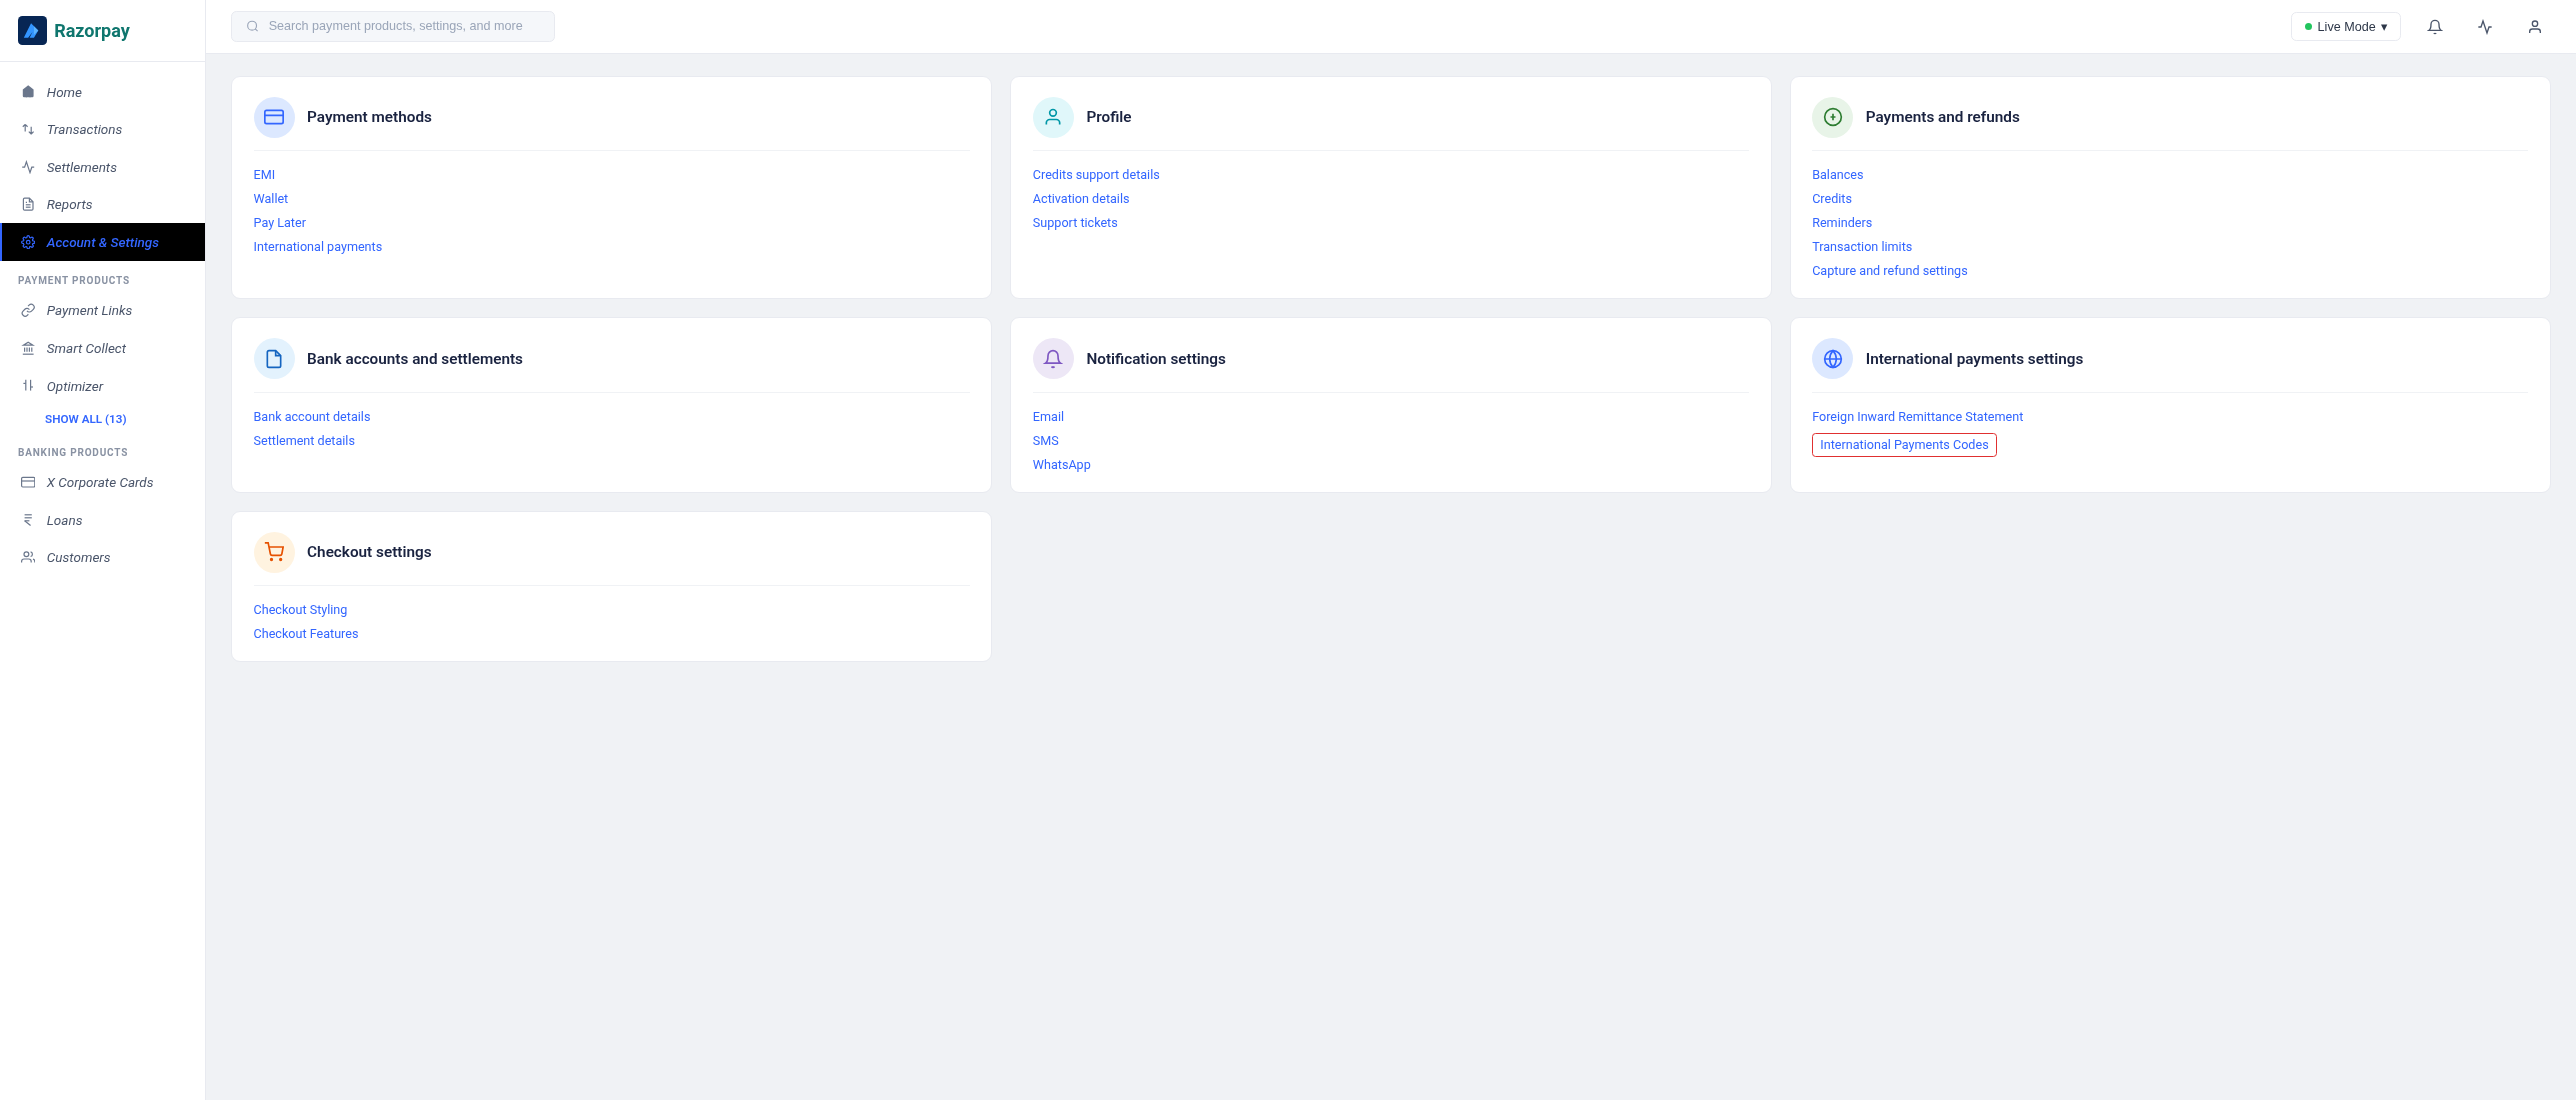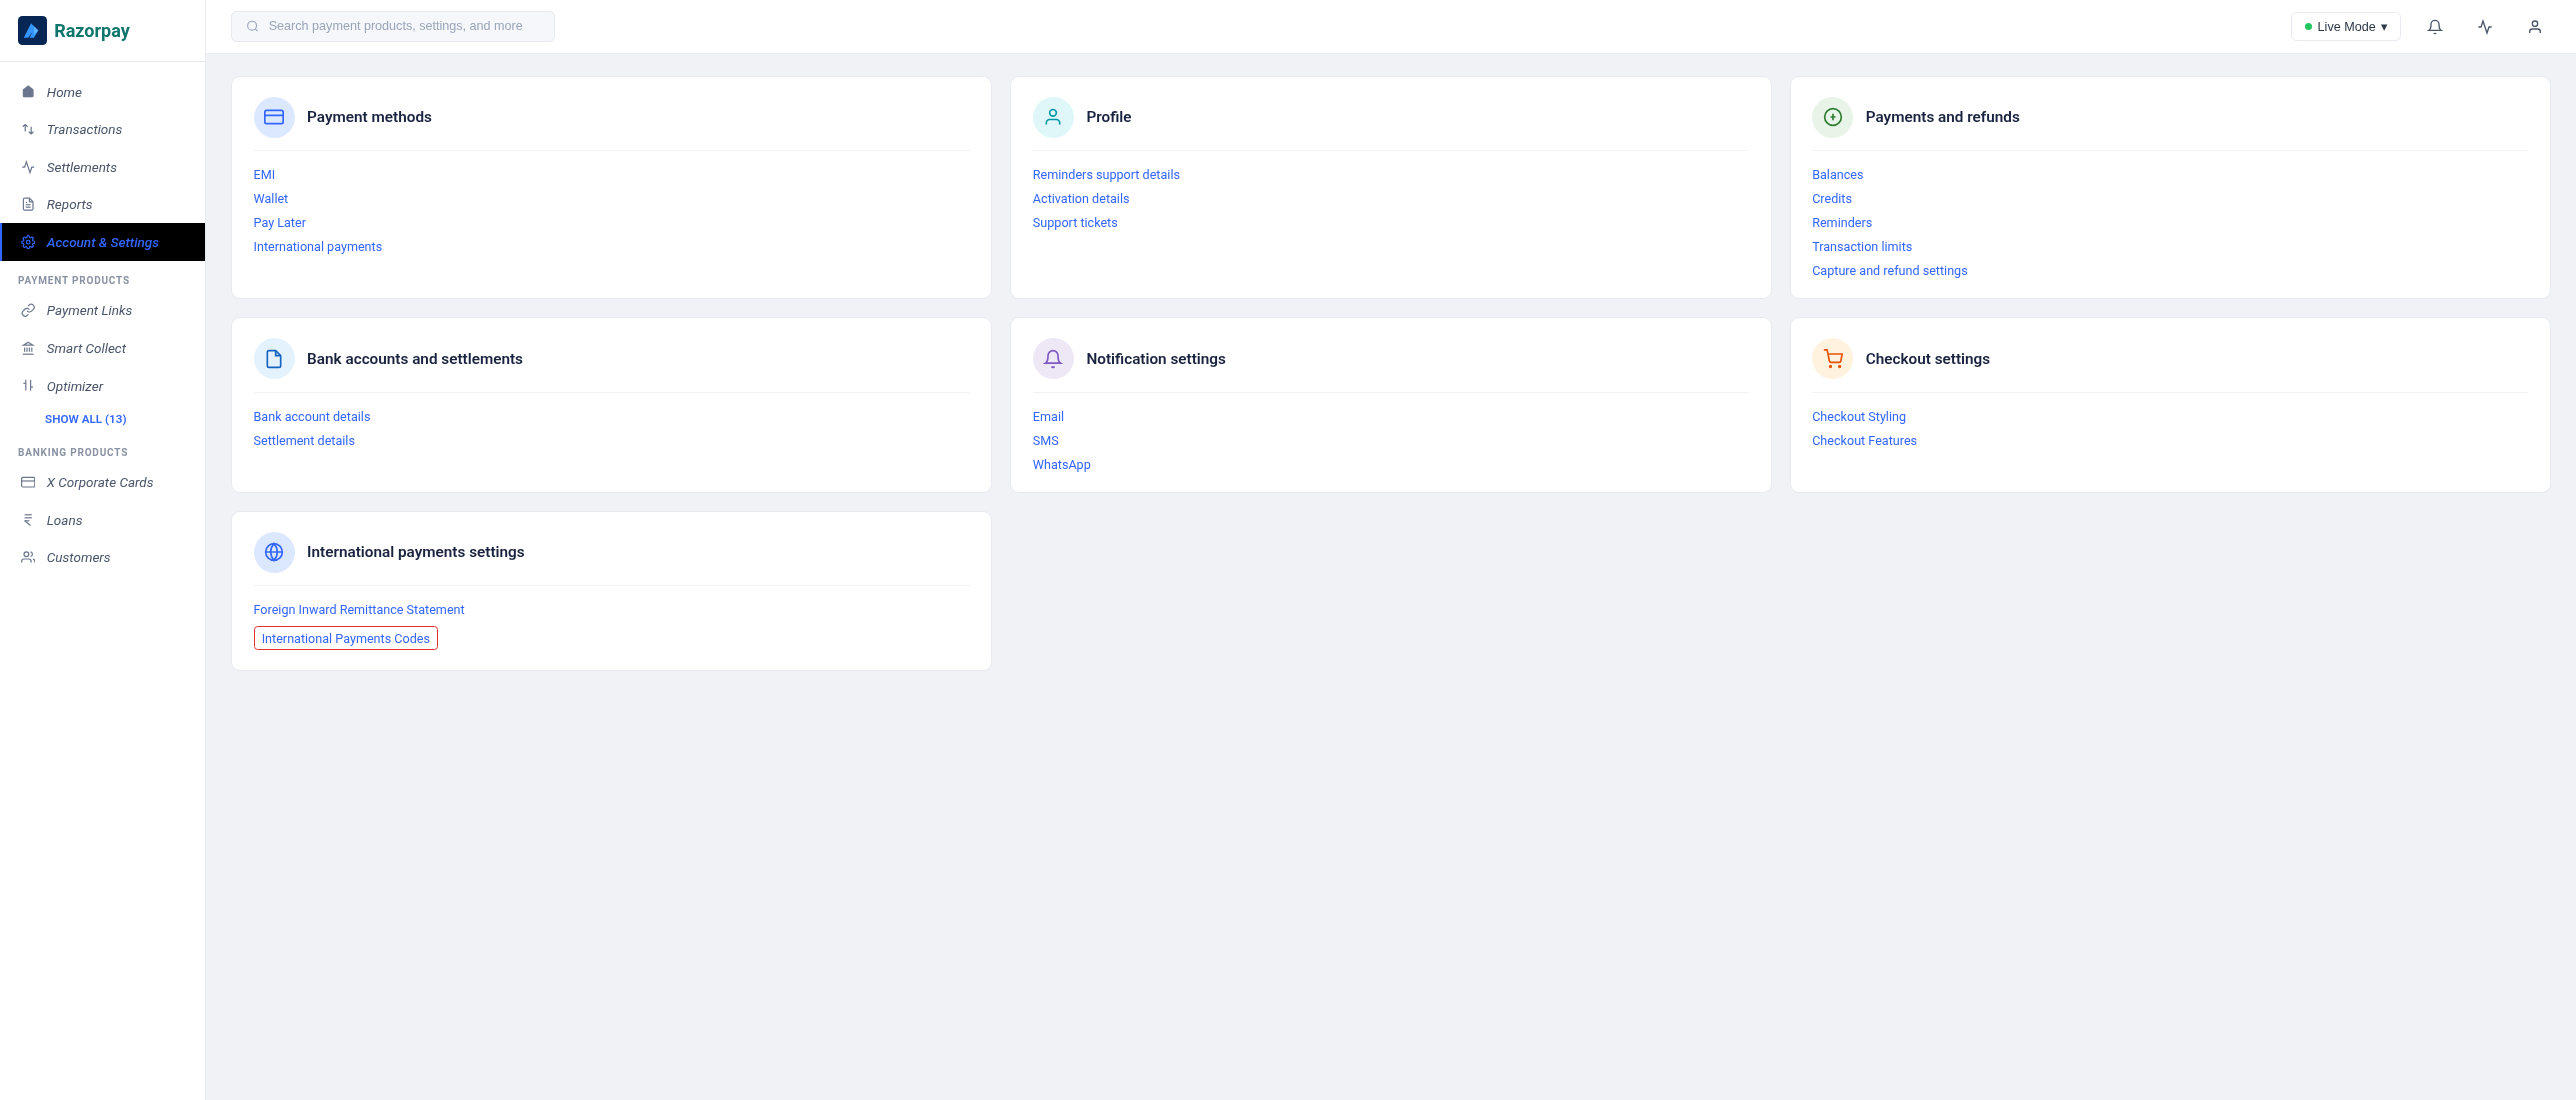--- a/index.html
+++ b/index.html
@@ -403,21 +403,21 @@
     <div class="card-header">
       <div class="card-icon-circle" style="background:#e0f7fa;color:#0097a7;">
         <svg width="20" height="20" viewBox="0 0 24 24" fill="none" stroke="currentColor" stroke-width="2">
                 <path d="M20 21v-2a4 4 0 0 0-4-4H8a4 4 0 0 0-4 4v2"></path>
                 <circle cx="12" cy="7" r="4"></circle>
               </svg>
       </div>
       <span class="card-title">Profile</span>
     </div>
     <div class="card-links">
-      <a class="card-link">Reminders support details</a>
+      <a class="card-link">Credits support details</a>
             <a class="card-link">Activation details</a>
             <a class="card-link">Support tickets</a>
     </div>
   </div>
         <div class="settings-card">
     <div class="card-header">
       <div class="card-icon-circle" style="background:#e8f4e8;color:#2e7d32;">
         <svg width="20" height="20" viewBox="0 0 24 24" fill="none" stroke="currentColor" stroke-width="2">
                 <circle cx="12" cy="12" r="10"></circle>
                 <line x1="12" y1="8" x2="12" y2="12"></line>
@@ -461,45 +461,45 @@
       <span class="card-title">Notification settings</span>
     </div>
     <div class="card-links">
       <a class="card-link">Email</a>
             <a class="card-link">SMS</a>
             <a class="card-link">WhatsApp</a>
     </div>
   </div>
         <div class="settings-card">
     <div class="card-header">
+      <div class="card-icon-circle" style="background:#dce8ff;color:#3366ff;">
+        <svg width="20" height="20" viewBox="0 0 24 24" fill="none" stroke="currentColor" stroke-width="2">
+                <circle cx="12" cy="12" r="10"></circle>
+                <line x1="2" y1="12" x2="22" y2="12"></line>
+                <path d="M12 2a15.3 15.3 0 0 1 4 10 15.3 15.3 0 0 1-4 10 15.3 15.3 0 0 1-4-10 15.3 15.3 0 0 1 4-10z"></path>
+              </svg>
+      </div>
+      <span class="card-title">International payments settings</span>
+    </div>
+    <div class="card-links">
+      <a class="card-link">Foreign Inward Remittance Statement</a><a class="card-link highlighted">International Payments Codes</a>
+    </div>
+  </div>
+        <div class="settings-card">
+    <div class="card-header">
       <div class="card-icon-circle" style="background:#fff3e0;color:#e65100;">
         <svg width="20" height="20" viewBox="0 0 24 24" fill="none" stroke="currentColor" stroke-width="2">
                 <circle cx="9" cy="21" r="1"></circle>
                 <circle cx="20" cy="21" r="1"></circle>
                 <path d="M1 1h4l2.68 13.39a2 2 0 0 0 2 1.61h9.72a2 2 0 0 0 2-1.61L23 6H6"></path>
               </svg>
       </div>
       <span class="card-title">Checkout settings</span>
     </div>
     <div class="card-links">
       <a class="card-link">Checkout Styling</a>
             <a class="card-link">Checkout Features</a>
     </div>
   </div>
-        <div class="settings-card">
-    <div class="card-header">
-      <div class="card-icon-circle" style="background:#dce8ff;color:#3366ff;">
-        <svg width="20" height="20" viewBox="0 0 24 24" fill="none" stroke="currentColor" stroke-width="2">
-                <circle cx="12" cy="12" r="10"></circle>
-                <line x1="2" y1="12" x2="22" y2="12"></line>
-                <path d="M12 2a15.3 15.3 0 0 1 4 10 15.3 15.3 0 0 1-4 10 15.3 15.3 0 0 1-4-10 15.3 15.3 0 0 1 4-10z"></path>
-              </svg>
-      </div>
-      <span class="card-title">International payments settings</span>
-    </div>
-    <div class="card-links">
-      <a class="card-link">Foreign Inward Remittance Statement</a><a class="card-link highlighted">International Payments Codes</a>
-    </div>
-  </div>
       </div>
   </div>
 </div>
 
 
 </body></html>

